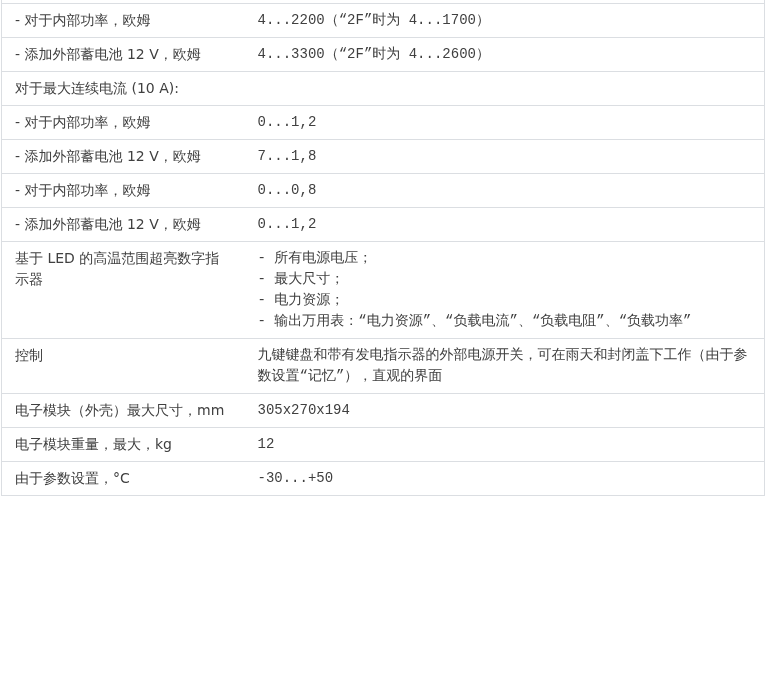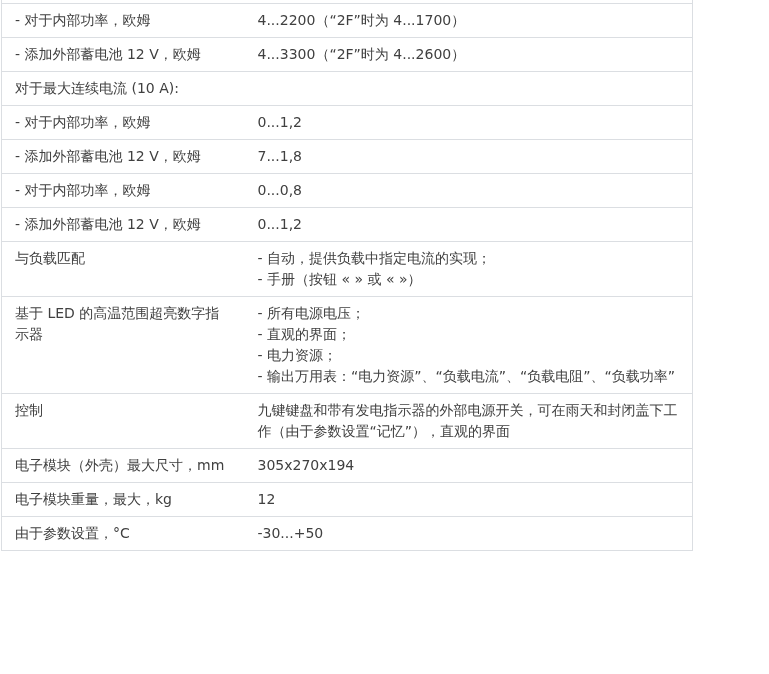--- a/index.html
+++ b/index.html
@@ -15,41 +15,42 @@
     width:769px;
     height:674px;
     overflow:hidden;
     font-family:"DejaVu Sans","Liberation Sans",sans-serif;
     font-size:14px;
     color:var(--text-color);
   }
   table.spec-table{
     border-collapse:collapse;
     table-layout:fixed;
-    width:692px;
+    width:764px;
     margin:0 0 0 1px;
     border-left:1px solid var(--border-color);
     border-right:1px solid var(--border-color);
     border-bottom:1px solid var(--border-color);
     border-top:none;
   }
   table.spec-table td{
     border:none;
     border-bottom:1px solid var(--border-color);
     padding:6px 13px;
     vertical-align:top;
     line-height:21px;
     overflow:hidden;
     word-break:break-word;
   }
   td.label-cell{
     width:217px; 
   }
   td.value-cell{
     border-left:1px solid var(--border-color);
+    font-family:Liberation Mono, monospace;
   }
   td.section-cell{
     
   }
   tr.spacer-row td{
     padding:0;
     height:3px;
     line-height:3px;
     font-size:0;
   }
@@ -103,31 +104,24 @@
           <div class="value-line">0...0,8</div>
         </td>
       </tr>
       <tr>
         <td class="label-cell">- 添加外部蓄电池 12 V，欧姆</td>
         <td class="value-cell">
           <div class="value-line">0...1,2</div>
         </td>
       </tr>
       <tr>
-        <td class="label-cell">与负载匹配</td>
-        <td class="value-cell">
-          <div class="value-line">- 自动，提供负载中指定电流的实现；</div>
-          <div class="value-line">- 手册（按钮 « » 或 « »）</div>
-        </td>
-      </tr>
-      <tr>
         <td class="label-cell">基于 LED 的高温范围超亮数字指示器</td>
         <td class="value-cell">
           <div class="value-line">- 所有电源电压；</div>
-          <div class="value-line">- 直观的界面；</div>
+          <div class="value-line">- 最大尺寸；</div>
           <div class="value-line">- 电力资源；</div>
           <div class="value-line">- 输出万用表：“电力资源”、“负载电流”、“负载电阻”、“负载功率”</div>
         </td>
       </tr>
       <tr>
         <td class="label-cell">控制</td>
         <td class="value-cell">
           <div class="value-line">九键键盘和带有发电指示器的外部电源开关，可在雨天和封闭盖下工作（由于参数设置“记忆”），直观的界面</div>
         </td>
       </tr>

